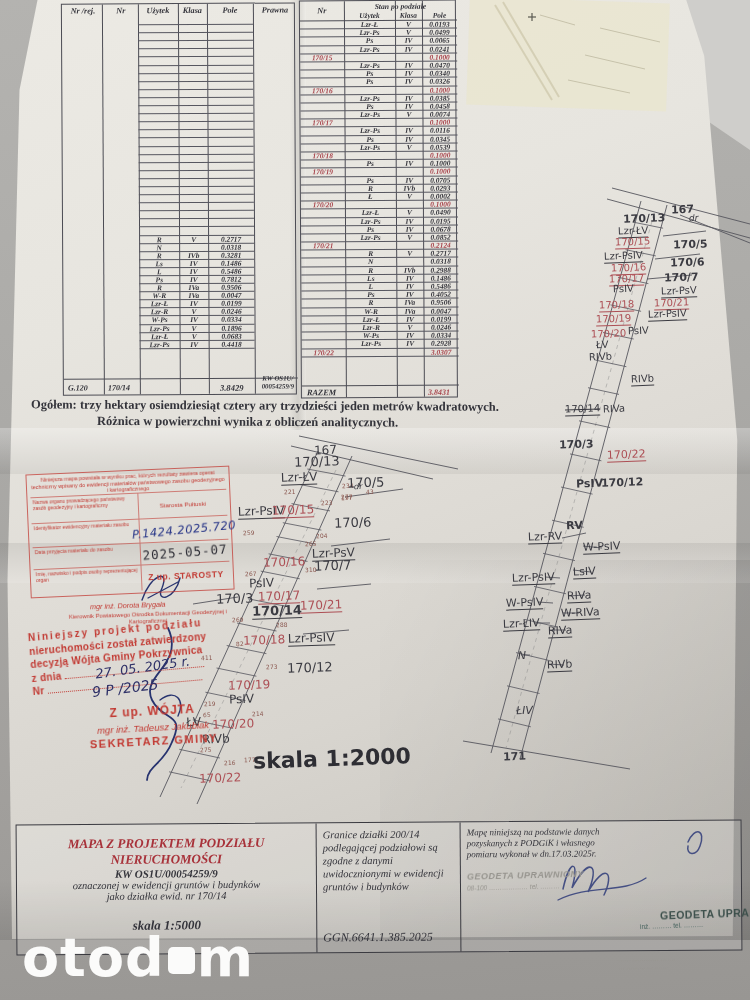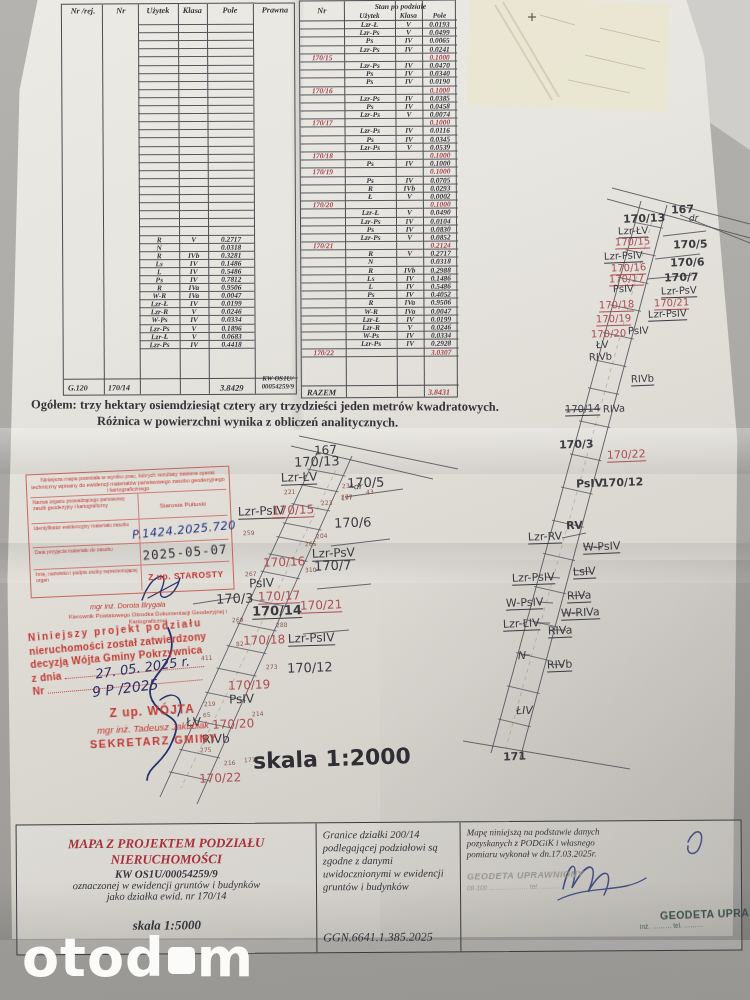--- a/index.html
+++ b/index.html
@@ -462,21 +462,21 @@
           <div class="rt-row" data-name="table-row">
             <span style="width:44px"></span>
             <span style="width:51px">Ps</span>
             <span style="width:27px">IV</span>
             <span style="width:35px">0.0340</span>
           </div>
           <div class="rt-row" data-name="table-row">
             <span style="width:44px"></span>
             <span style="width:51px">Ps</span>
             <span style="width:27px">IV</span>
-            <span style="width:35px">0.0190</span>
+            <span style="width:35px">0.0326</span>
           </div>
           <div class="rt-row" data-name="table-row">
             <span class="tot" style="width:44px">170/16</span>
             <span style="width:51px"></span>
             <span style="width:27px"></span>
             <span class="tot" style="width:35px">0.1000</span>
           </div>
           <div class="rt-row" data-name="table-row">
             <span style="width:44px"></span>
             <span style="width:51px">Lzr-Ps</span>
@@ -564,27 +564,27 @@
           <div class="rt-row" data-name="table-row">
             <span style="width:44px"></span>
             <span style="width:51px">Lzr-Ł</span>
             <span style="width:27px">V</span>
             <span style="width:35px">0.0490</span>
           </div>
           <div class="rt-row" data-name="table-row">
             <span style="width:44px"></span>
             <span style="width:51px">Lzr-Ps</span>
             <span style="width:27px">IV</span>
-            <span style="width:35px">0.0104</span>
+            <span style="width:35px">0.0195</span>
           </div>
           <div class="rt-row" data-name="table-row">
             <span style="width:44px"></span>
             <span style="width:51px">Ps</span>
             <span style="width:27px">IV</span>
-            <span style="width:35px">0.0830</span>
+            <span style="width:35px">0.0678</span>
           </div>
           <div class="rt-row" data-name="table-row">
             <span style="width:44px"></span>
             <span style="width:51px">Lzr-Ps</span>
             <span style="width:27px">V</span>
             <span style="width:35px">0.0852</span>
           </div>
           <div class="rt-row" data-name="table-row">
             <span class="tot" style="width:44px">170/21</span>
             <span style="width:51px"></span>

